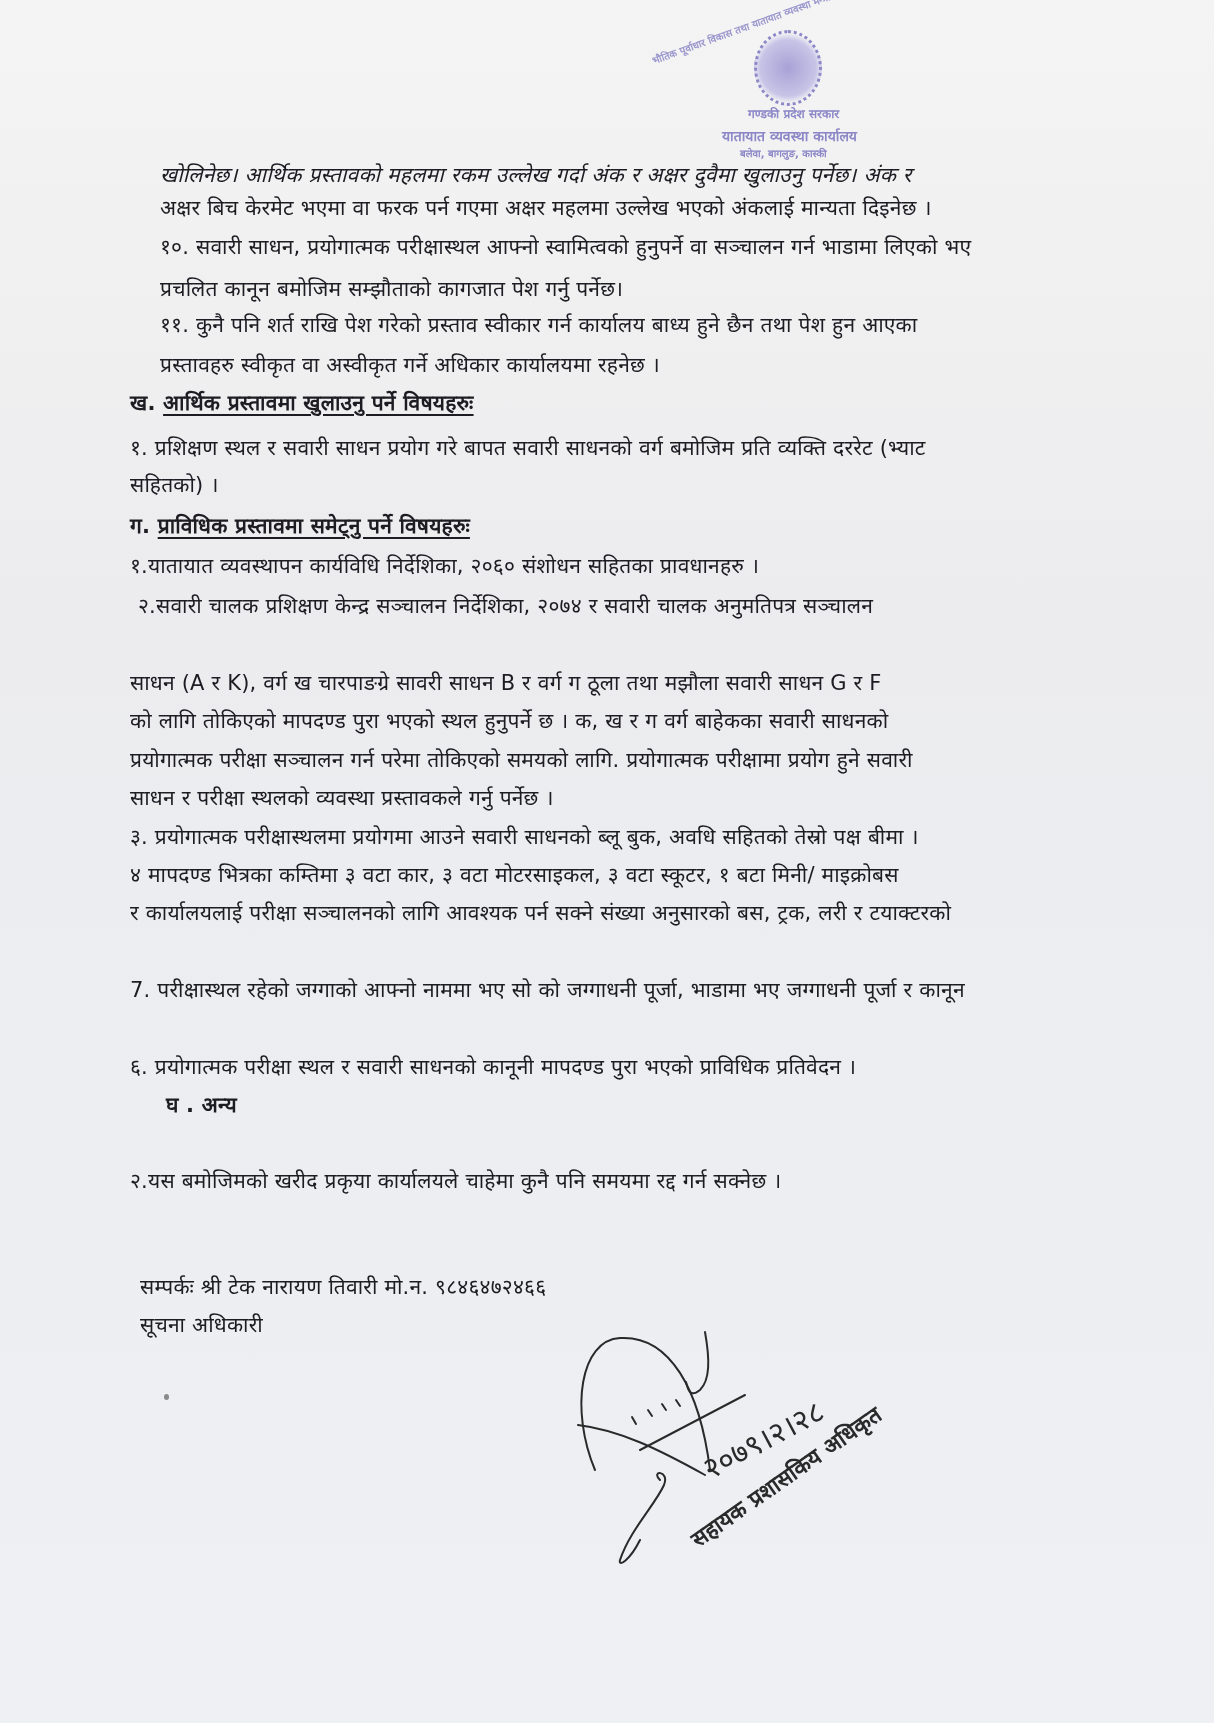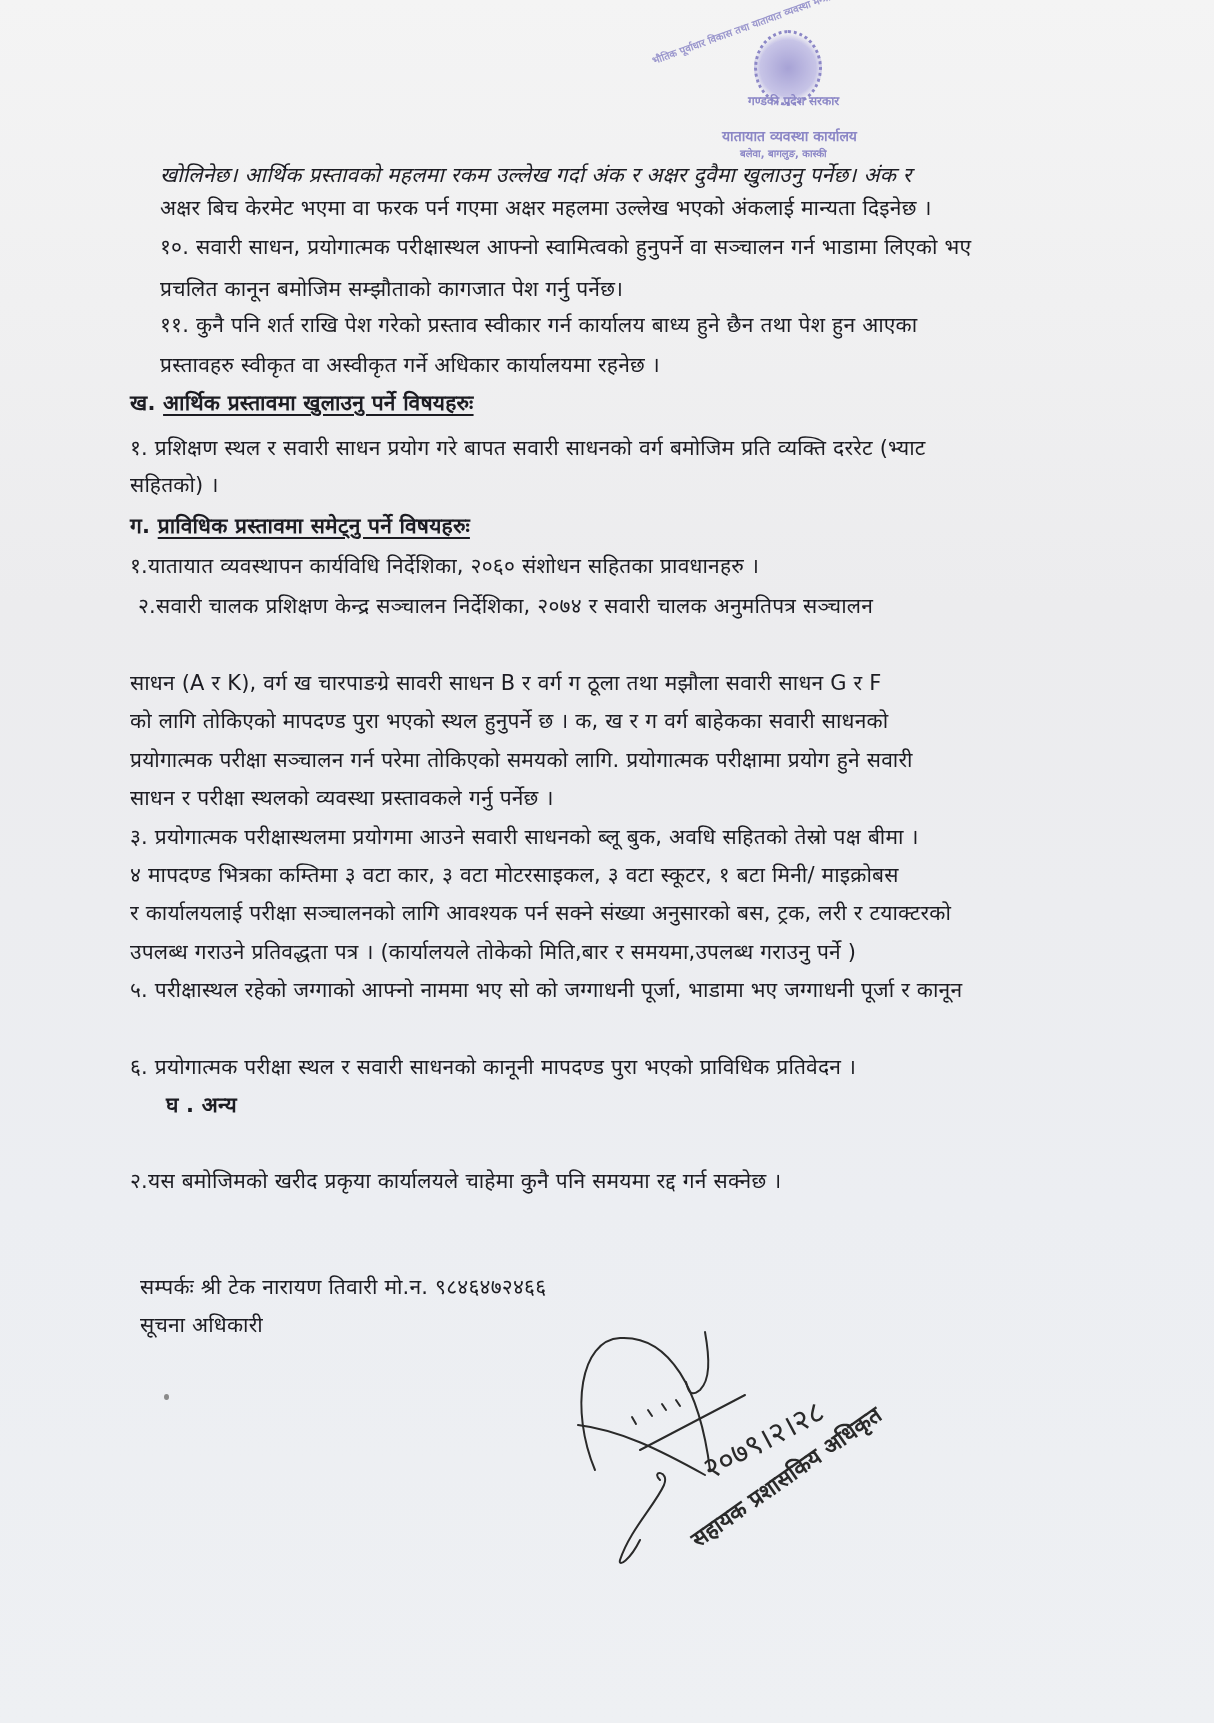--- a/index.html
+++ b/index.html
@@ -30,21 +30,21 @@
   .sig { position:absolute; left:560px; top:1320px; width:380px; height:260px; }
   .speck { position:absolute; left:164px; top:1394px; width:5px; height:6px; background:#8a8a8a; border-radius:50%; }
 </style>
 </head>
 <body>
 
 <div class="page">
 
   <div class="stamp">
     <div class="emblem"></div>
-    <div class="txt" style="left:58px;top:78px;">गण्डकी प्रदेश सरकार</div>
+    <div class="txt" style="left:58px;top:91px;">गण्डकी प्रदेश सरकार</div>
     <div class="txt" style="left:-40px;top:40px;font-size:10px;transform:rotate(-20deg);transform-origin:left top;opacity:0.85;">भौतिक पूर्वाधार विकास तथा यातायात व्यवस्था मन्त्रालय</div>
     <div class="txt" style="left:32px;top:112px;font-size:14px;">यातायात व्यवस्था कार्यालय</div>
     <div class="txt" style="left:50px;top:132px;font-size:10px;">बलेवा, बागलुङ, कास्की</div>
   </div>
 
   <div class="line" style="left:160px;top:160px;font-style:italic;">खोलिनेछ।  आर्थिक प्रस्तावको महलमा रकम उल्लेख गर्दा अंक र अक्षर दुवैमा खुलाउनु पर्नेछ।  अंक र</div>
   <div class="line" style="left:160px;top:193px;">अक्षर बिच केरमेट भएमा वा  फरक पर्न गएमा अक्षर  महलमा उल्लेख भएको अंकलाई मान्यता दिइनेछ ।</div>
   <div class="line" style="left:160px;top:232px;">१०. सवारी साधन, प्रयोगात्मक परीक्षास्थल आफ्नो स्वामित्वको हुनुपर्ने वा सञ्चालन गर्न भाडामा लिएको भए</div>
   <div class="line" style="left:160px;top:274px;">प्रचलित कानून  बमोजिम  सम्झौताको  कागजात  पेश गर्नु पर्नेछ।</div>
   <div class="line" style="left:160px;top:310px;">११. कुनै पनि शर्त राखि पेश गरेको प्रस्ताव स्वीकार गर्न कार्यालय बाध्य हुने छैन तथा पेश हुन आएका</div>
@@ -63,22 +63,21 @@
   </div>
   <div class="line" style="left:130px;top:551px;">१.यातायात व्यवस्थापन कार्यविधि निर्देशिका, २०६० संशोधन  सहितका प्रावधानहरु ।</div>
   <div class="line" style="left:138px;top:591px;">२.सवारी  चालक  प्रशिक्षण  केन्द्र  सञ्चालन  निर्देशिका,   २०७४  र  सवारी  चालक  अनुमतिपत्र  सञ्चालन</div>
   <div class="line" style="left:130px;top:668px;">साधन  (A  र  K),   वर्ग  ख  चारपाङग्रे  सावरी  साधन  B  र  वर्ग  ग  ठूला  तथा  मझौला  सवारी  साधन  G  र  F</div>
   <div class="line" style="left:130px;top:706px;">को  लागि  तोकिएको  मापदण्ड  पुरा  भएको  स्थल  हुनुपर्ने  छ  ।  क,  ख  र  ग  वर्ग  बाहेकका  सवारी  साधनको</div>
   <div class="line" style="left:130px;top:745px;">प्रयोगात्मक  परीक्षा  सञ्चालन  गर्न  परेमा  तोकिएको  समयको  लागि.  प्रयोगात्मक  परीक्षामा  प्रयोग  हुने  सवारी</div>
   <div class="line" style="left:130px;top:783px;">साधन  र  परीक्षा  स्थलको  व्यवस्था  प्रस्तावकले  गर्नु  पर्नेछ  ।</div>
   <div class="line" style="left:130px;top:822px;">३. प्रयोगात्मक परीक्षास्थलमा प्रयोगमा आउने सवारी साधनको ब्लू बुक, अवधि सहितको तेस्रो पक्ष बीमा ।</div>
   <div class="line" style="left:130px;top:860px;">४ मापदण्ड  भित्रका   कम्तिमा ३  वटा  कार, ३ वटा मोटरसाइकल,  ३ वटा   स्कूटर, १ बटा मिनी/ माइक्रोबस</div>
   <div class="line" style="left:130px;top:898px;">र कार्यालयलाई परीक्षा सञ्चालनको लागि आवश्यक पर्न सक्ने संख्या अनुसारको बस, ट्रक, लरी र टयाक्टरको</div>
-  <div class="line" style="left:130px;top:937px;">उपलब्ध गराउने प्रतिवद्धता पत्र । (कार्यालयले तोकेको मिति,बार र समयमा,उपलब्ध गराउनु पर्ने  )</div>
-  <div class="line" style="left:130px;top:975px;">५. परीक्षास्थल रहेको जग्गाको आफ्नो नाममा भए सो को जग्गाधनी पूर्जा, भाडामा भए जग्गाधनी पूर्जा र कानून</div>
+  <div class="line" style="left:130px;top:975px;">7. परीक्षास्थल रहेको जग्गाको आफ्नो नाममा भए सो को जग्गाधनी पूर्जा, भाडामा भए जग्गाधनी पूर्जा र कानून</div>
   <div class="line" style="left:130px;top:1052px;">६.  प्रयोगात्मक परीक्षा  स्थल  र   सवारी  साधनको कानूनी  मापदण्ड पुरा भएको प्राविधिक   प्रतिवेदन ।</div>
 
   <div class="line heading" style="left:130px;top:1090px;margin-left:36px;">
     <span>घ .</span>
     <span>अन्य</span>
   </div>
   <div class="line" style="left:130px;top:1166px;">२.यस  बमोजिमको  खरीद  प्रकृया  कार्यालयले  चाहेमा  कुनै  पनि  समयमा  रद्द  गर्न  सक्नेछ  ।</div>
 
   <div class="line" style="left:140px;top:1272px;">सम्पर्कः   श्री टेक नारायण तिवारी   मो.न. ९८४६४७२४६६</div>
   <div class="line" style="left:140px;top:1310px;">सूचना  अधिकारी</div>

